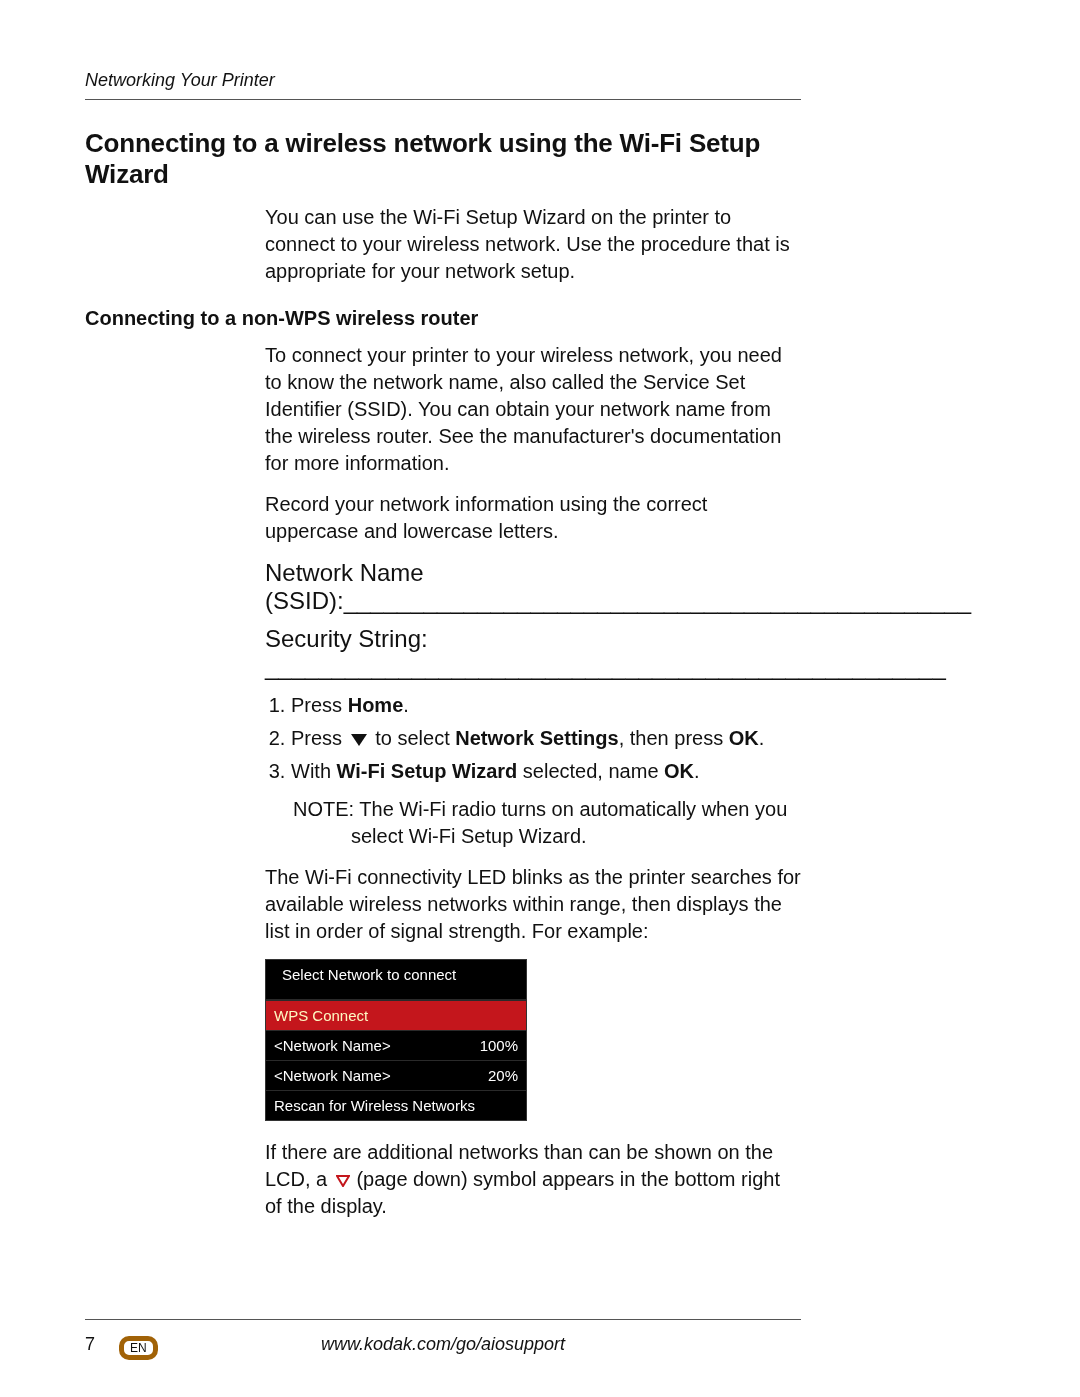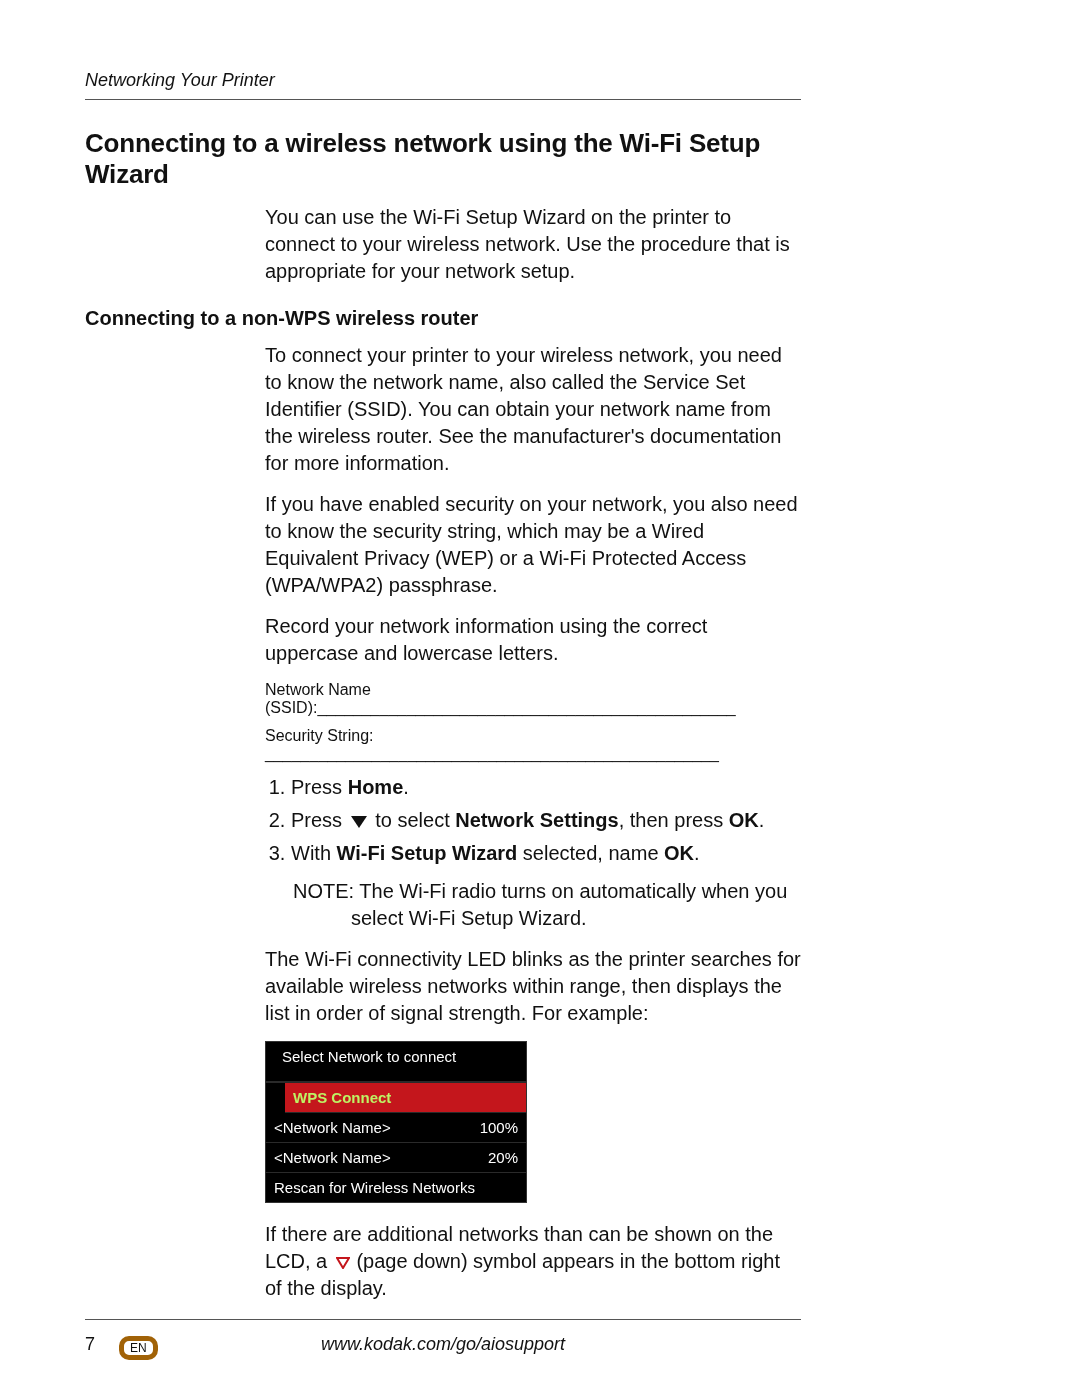--- a/index.html
+++ b/index.html
@@ -39,21 +39,21 @@
     font-size: 20px;
     line-height: 1.35;
     margin: 0 0 14px 0;
   }
   h2.sub {
     font-size: 20px;
     font-weight: 700;
     margin: 22px 0 12px 0;
   }
   .blank-line {
-    font-size: 16px;
+    font-size: 24px;
     margin: 0 0 10px 0;
   }
   ol.steps {
     font-size: 20px;
     line-height: 1.45;
     padding-left: 26px;
     margin: 6px 0 10px 0;
   }
   ol.steps li { margin-bottom: 4px; }
   .note {
@@ -96,23 +96,22 @@
   }
   .lcd .row {
     display: flex;
     justify-content: space-between;
     padding: 6px 8px;
     border-bottom: 1px solid #2a2a2a;
   }
   .lcd .row:last-child { border-bottom: none; }
   .lcd .wps {
     background: #c4161c;
-    color: #bef264;
-    font-weight: 700;
-    margin-left: 19px;
+    color: #fef9c3;
+    font-weight: 400;
   }
 
   .footer {
     position: absolute;
     bottom: 42px;
     left: 85px;
     right: 75px;
     text-align: center;
     font-size: 18px;
     font-style: italic;
@@ -148,21 +147,20 @@
   <h1 class="main-title">Connecting to a wireless network using the Wi-Fi Setup Wizard</h1>
 
   <div class="body-col">
     <p class="body">You can use the Wi-Fi Setup Wizard on the printer to connect to your wireless network. Use the procedure that is appropriate for your network setup.</p>
   </div>
 
   <h2 class="sub">Connecting to a non-WPS wireless router</h2>
 
   <div class="body-col">
     <p class="body">To connect your printer to your wireless network, you need to know the network name, also called the Service Set Identifier (SSID). You can obtain your network name from the wireless router. See the manufacturer's documentation for more information.</p>
-    <p class="body">If you have enabled security on your network, you also need to know the security string, which may be a Wired Equivalent Privacy (WEP) or a Wi-Fi Protected Access (WPA/WPA2) passphrase.</p>
     <p class="body">Record your network information using the correct uppercase and lowercase letters.</p>
 
     <div class="blank-line">Network Name (SSID):_______________________________________________</div>
     <div class="blank-line">Security String: ___________________________________________________</div>
 
     <ol class="steps">
       <li>
         <span>Press </span><strong>Home</strong><span>.</span>
       </li>
       <li>

